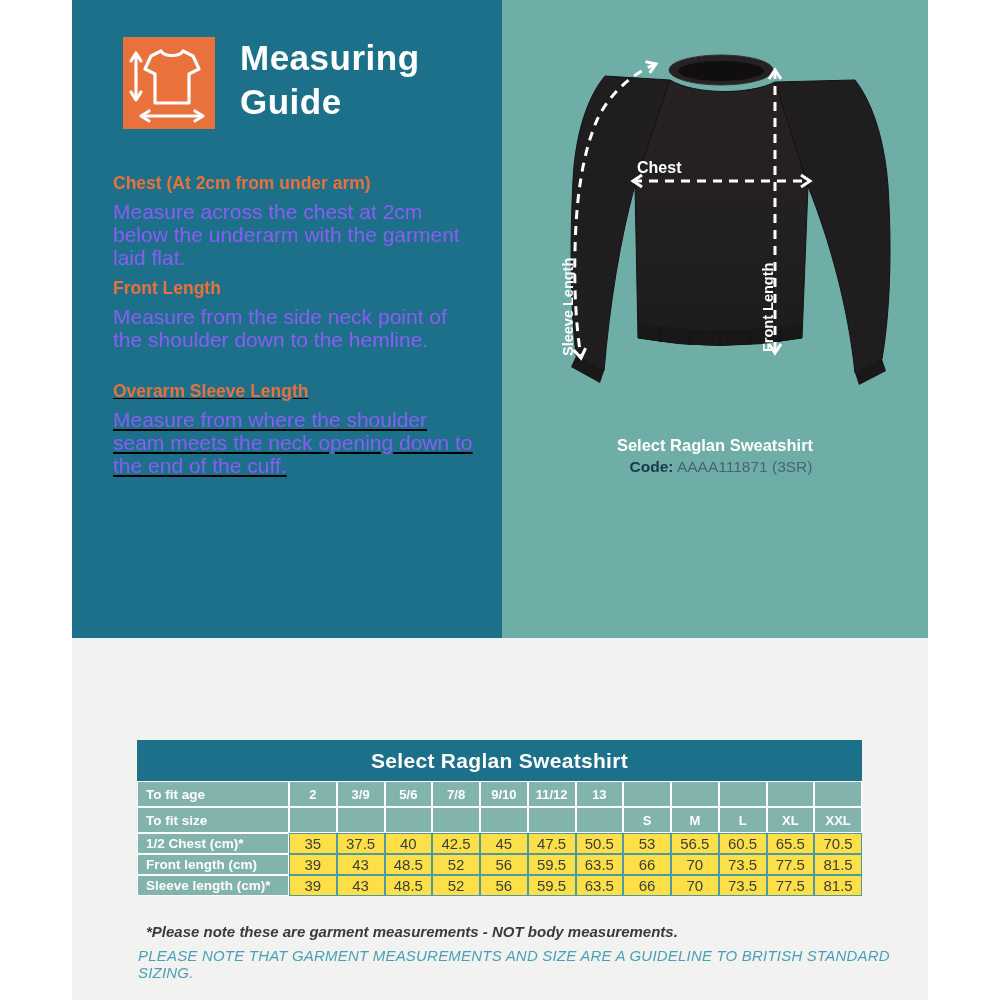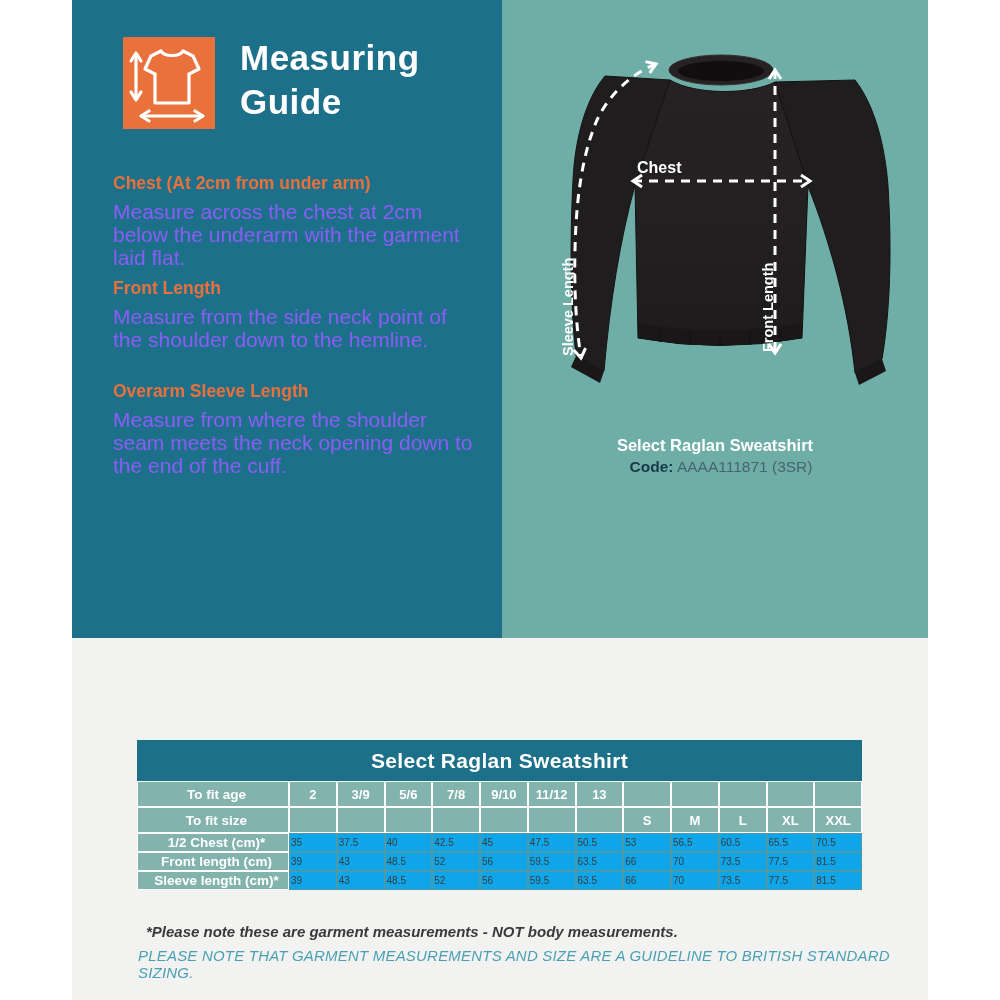--- a/index.html
+++ b/index.html
@@ -14,41 +14,41 @@
 
   
   .icon-box{position:absolute;left:123px;top:37px;width:92px;height:92px;background:#e8713c;}
   .page-title{position:absolute;left:240px;top:36px;width:260px;color:#ffffff;
               font-size:35px;font-weight:bold;line-height:44px;letter-spacing:0.5px;}
 
   
   .guide-section{position:absolute;left:113px;width:362px;}
   .guide-heading{color:#e8713c;font-size:17.5px;font-weight:bold;margin-bottom:6px;}
   .guide-body{color:#8b5cf6;font-size:21px;line-height:23px;}
-  #sec1{top:173px;} #sec2{top:278px;} #sec3{top:381px;}
+  #sec1{top:173px;} #sec2{top:278px;} #sec3{top:381px;text-decoration:underline;}
 
   
   .diagram-svg{position:absolute;left:540px;top:40px;width:360px;height:360px;}
   .product-caption{position:absolute;left:502px;top:434px;width:426px;text-align:center;}
   .product-name{color:#ffffff;font-size:16.5px;font-weight:bold;line-height:22px;}
   .product-code{font-size:15.5px;line-height:21px;color:#47656e;margin-left:12px;}
   .product-code .code-label{color:#17394a;font-weight:bold;}
 
   
   .table-wrap{position:absolute;left:137px;top:740px;width:725px;}
   .table-title{height:41px;background:#1d7089;color:#ffffff;font-size:21px;font-weight:bold;
                text-align:center;line-height:41px;letter-spacing:0.3px;}
   table.size-table{border-collapse:separate;border-spacing:0;table-layout:fixed;width:725px;}
   table.size-table td{overflow:hidden;white-space:nowrap;vertical-align:middle;}
   td.label-cell{background:#82b4ad;border:1.5px solid #ffffff;color:#ffffff;
-                font-weight:bold;font-size:13.5px;text-align:center;padding-left:8px;}
+                font-weight:bold;font-size:13.5px;text-align:left;padding-left:8px;}
   td.teal-cell{background:#82b4ad;border:1.5px solid #ffffff;color:#ffffff;
                font-weight:bold;font-size:13px;text-align:center;}
-  td.data-cell{background:#0ea5e9;border:1.5px solid #4d9aa6;color:#3d3d3d;
-               font-size:10px;}
+  td.data-cell{background:#fde047;border:1.5px solid #4d9aa6;color:#3d3d3d;
+               font-size:15px;text-align:center;}
   tr.row-sm td{height:26px;}
   tr.row-lg td{height:19px;}
 
   
   .note-bold{position:absolute;left:146px;top:923px;width:720px;color:#3a3a3a;
              font-size:15px;font-weight:bold;font-style:italic;}
   .note-teal{position:absolute;left:138px;top:947px;width:760px;color:#49a0b6;
              font-size:15px;font-style:italic;letter-spacing:0.2px;}
 </style>
 </head>

